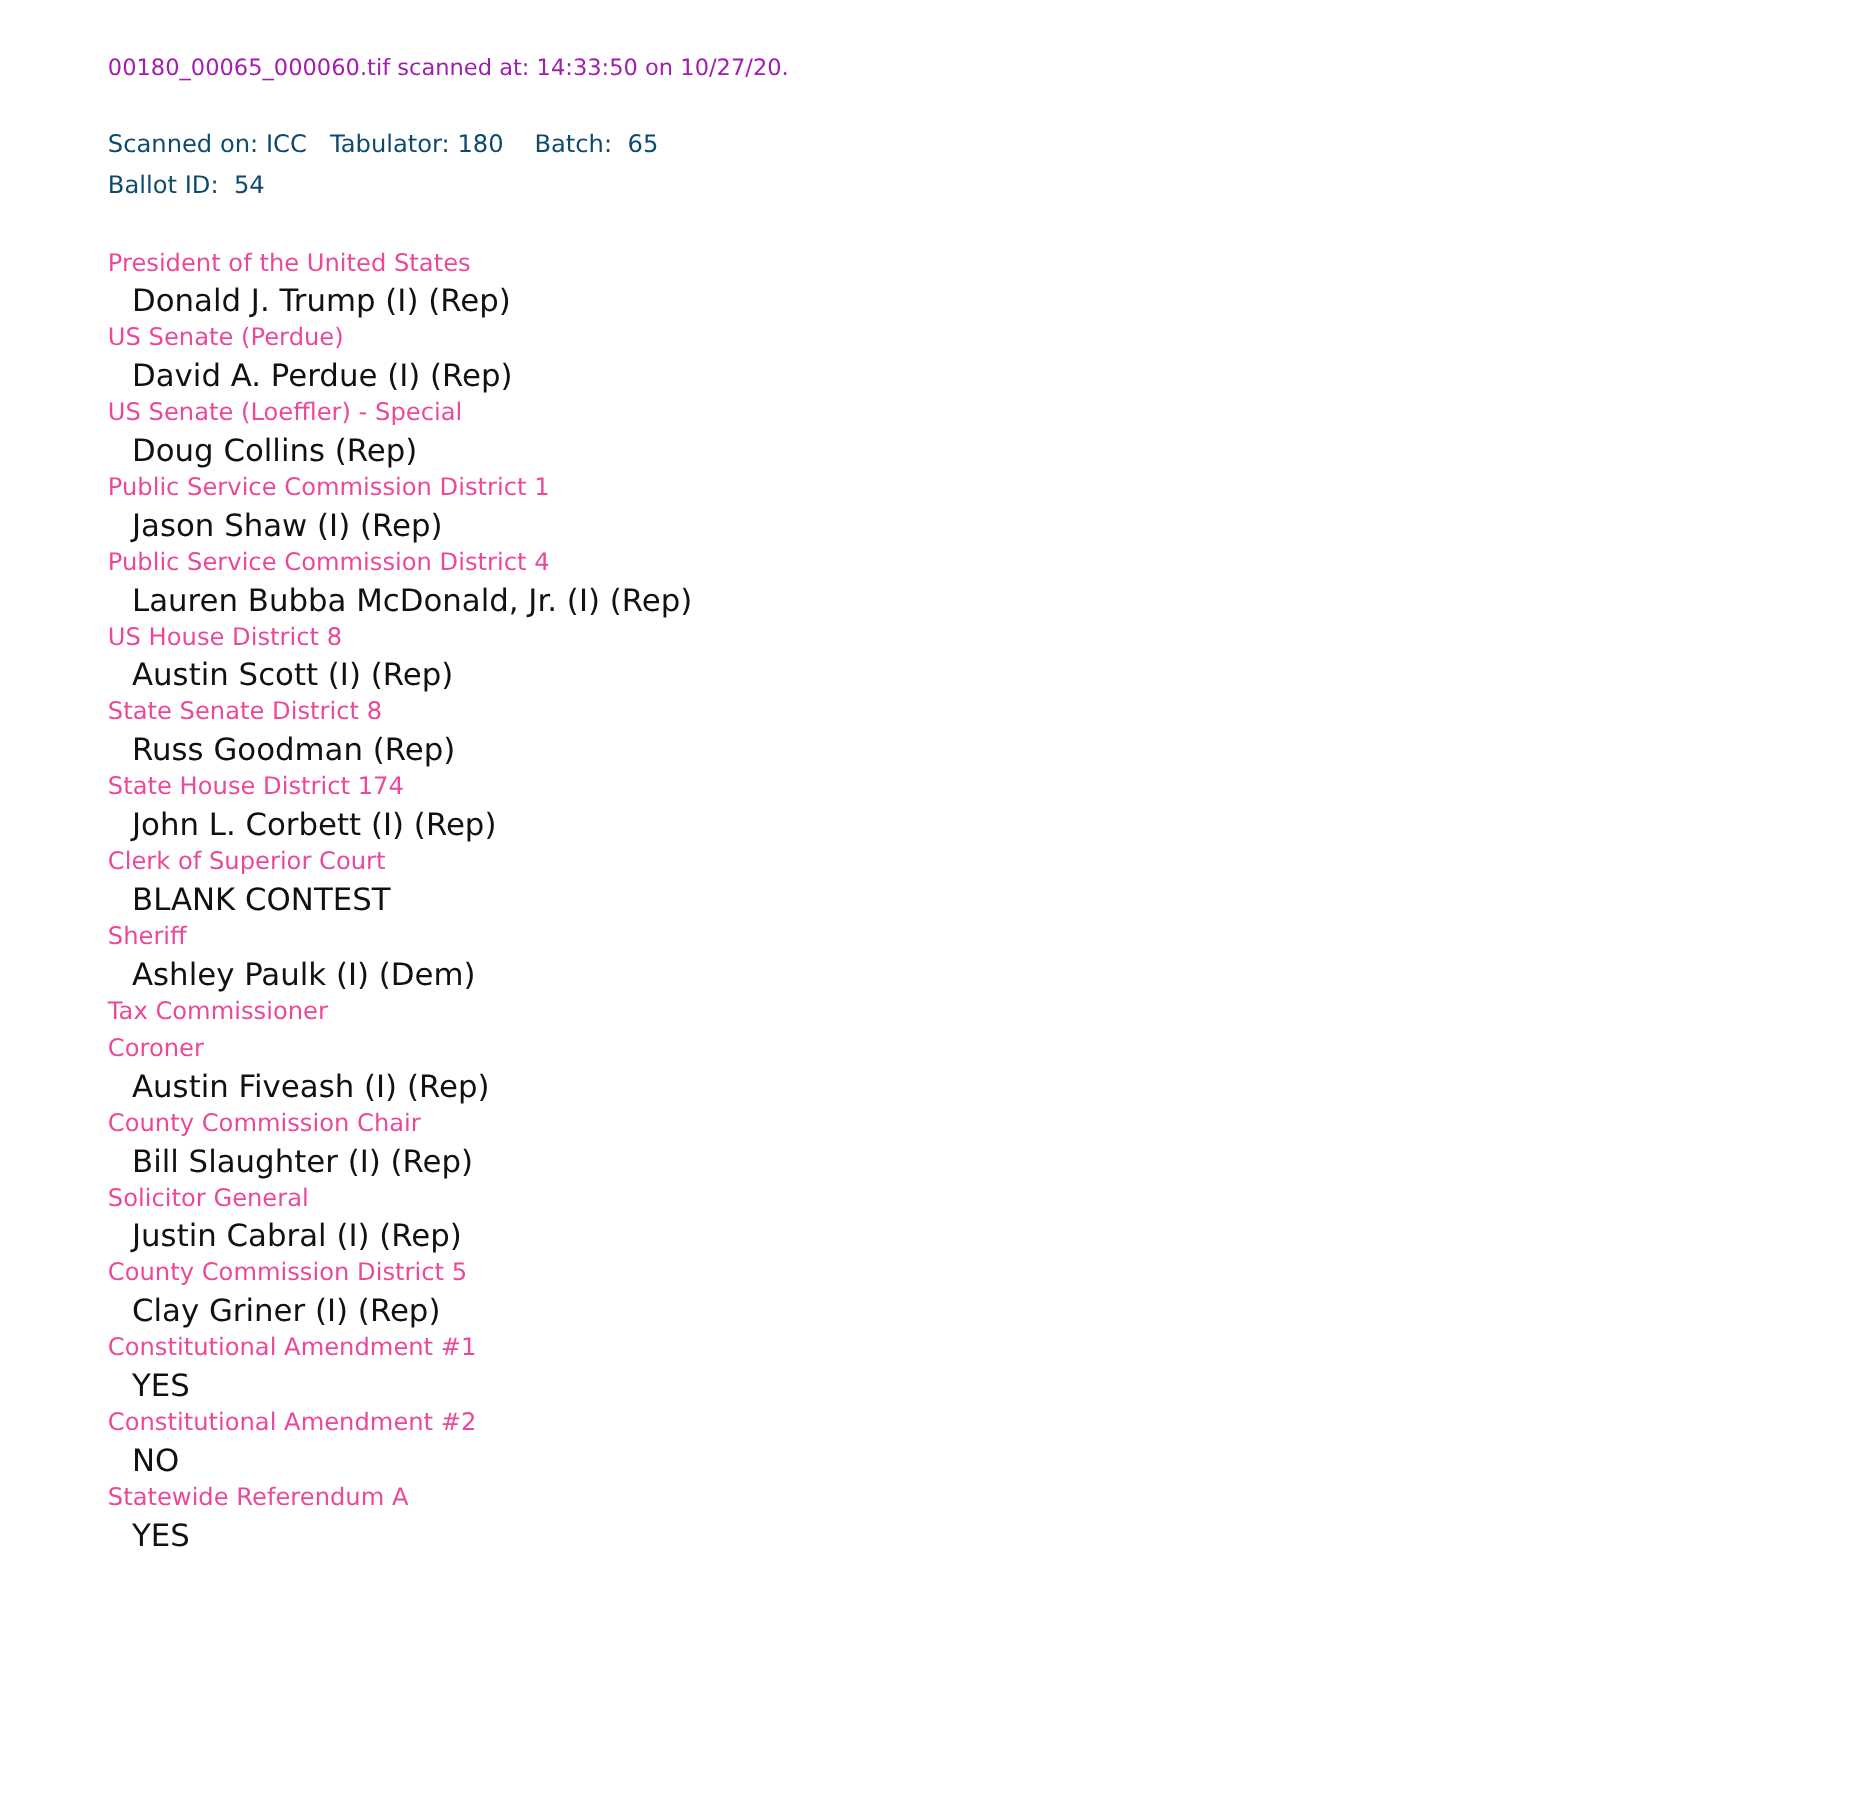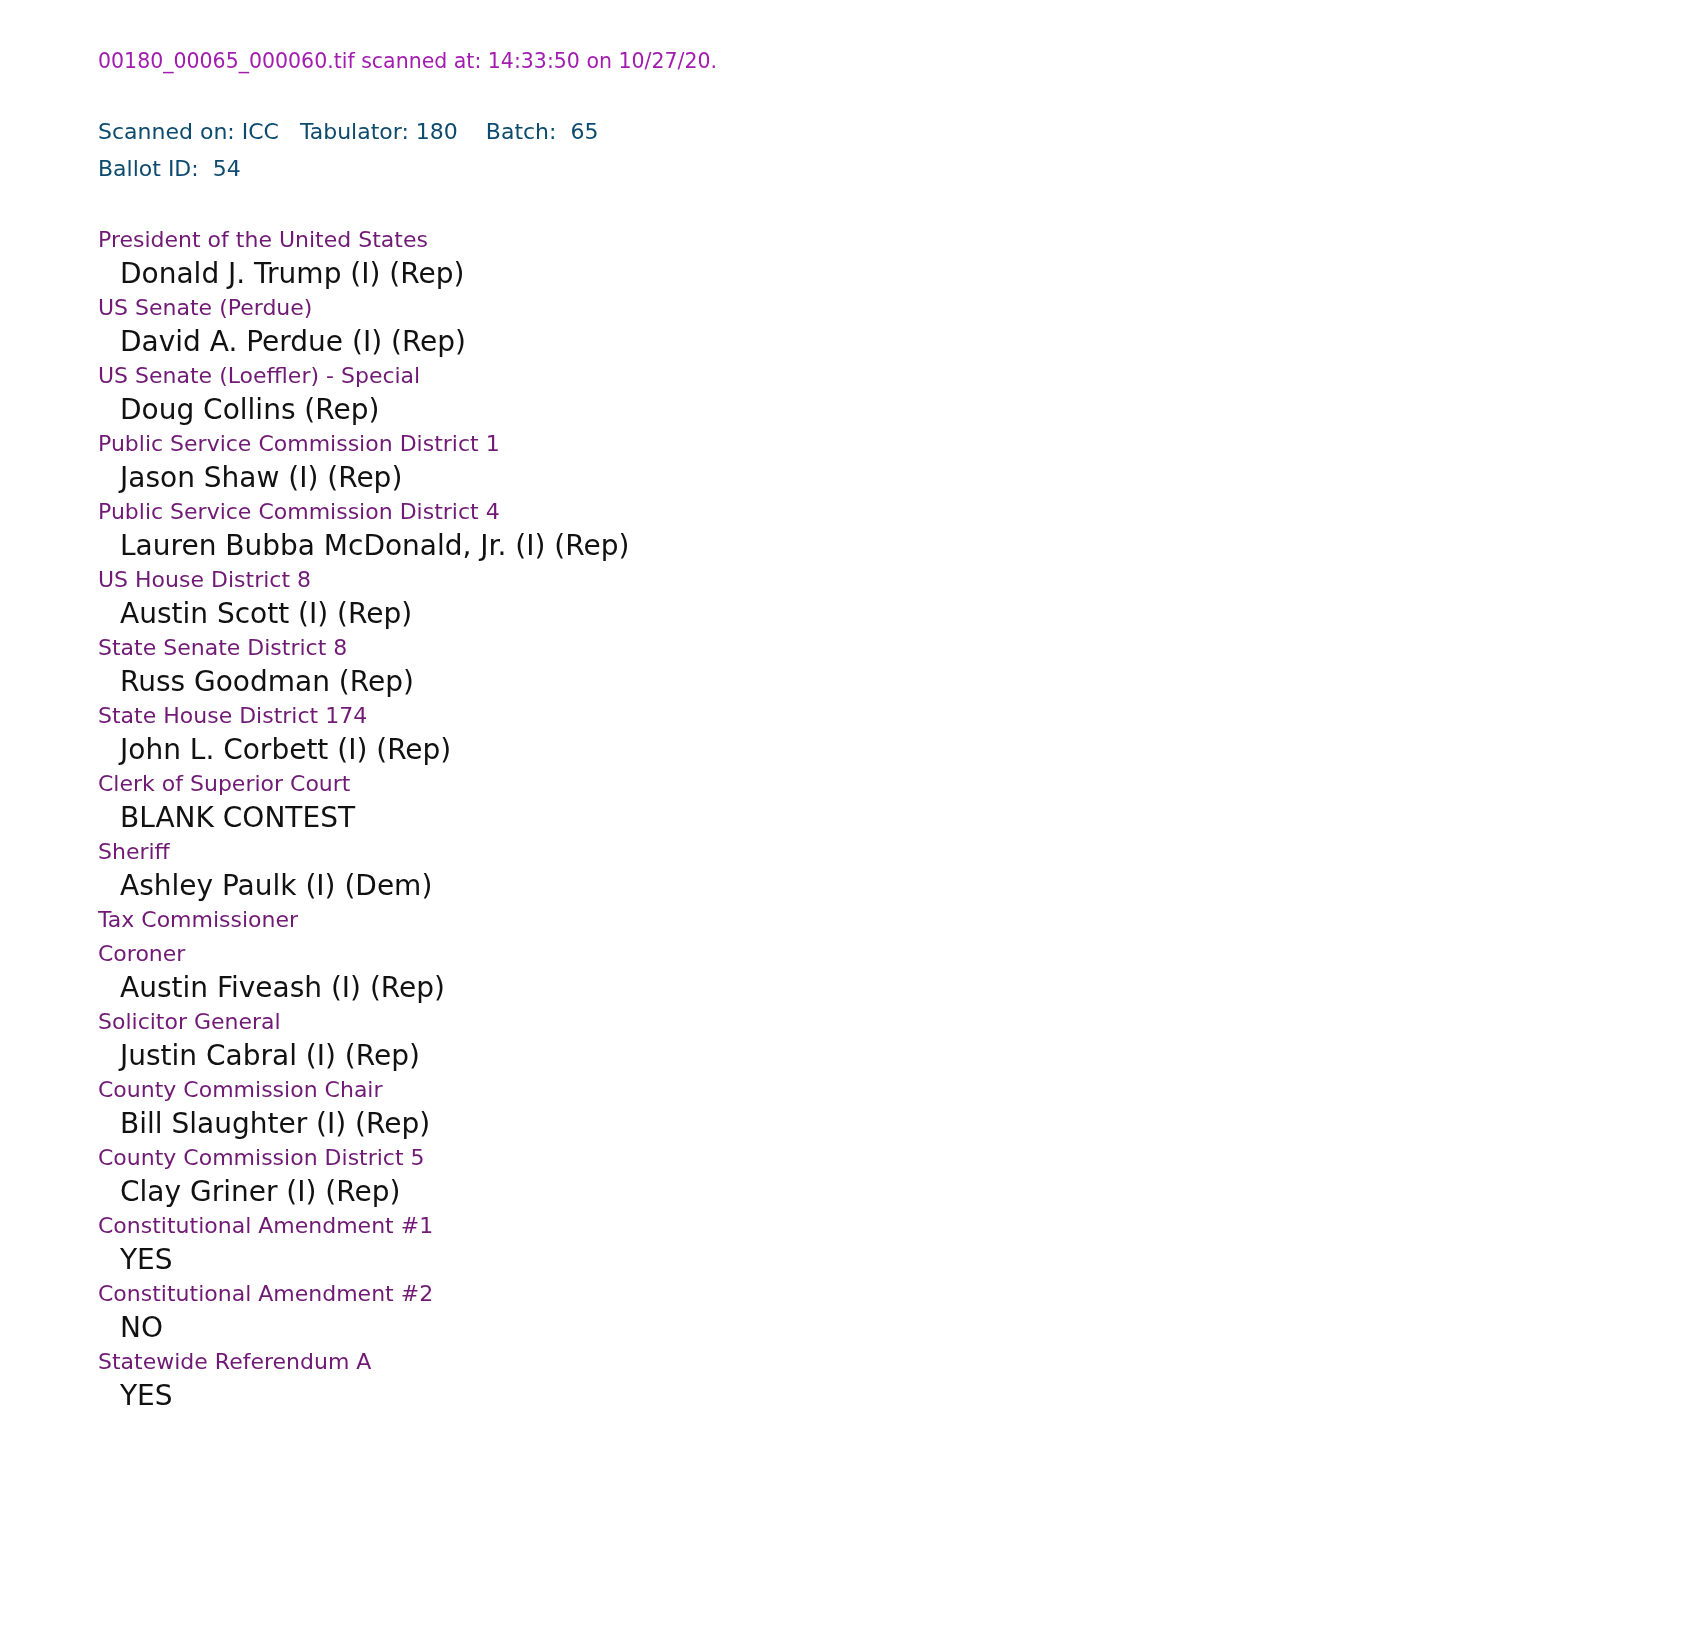--- a/index.html
+++ b/index.html
@@ -42,21 +42,21 @@
     line-height: 37px;
     color: #0c4a6e;
     white-space: pre;
   }
   .contest-list {
     margin-top: 0;
   }
   .contest-title {
     font-size: 22px;
     line-height: 34px;
-    color: #701a75;
+    color: #ec4899;
     white-space: pre;
   }
   .contest-choice {
     font-size: 28px;
     line-height: 34px;
     color: #111111;
     white-space: pre;
     padding-left: 22px;
   }
 </style>
@@ -119,26 +119,26 @@
         <div class="contest-choice">Ashley Paulk (I) (Dem)</div>
       </div>
       <div>
         <div class="contest-title">Tax Commissioner</div>
       </div>
       <div>
         <div class="contest-title">Coroner</div>
         <div class="contest-choice">Austin Fiveash (I) (Rep)</div>
       </div>
       <div>
+        <div class="contest-title">County Commission Chair</div>
+        <div class="contest-choice">Bill Slaughter (I) (Rep)</div>
+      </div>
+      <div>
         <div class="contest-title">Solicitor General</div>
         <div class="contest-choice">Justin Cabral (I) (Rep)</div>
-      </div>
-      <div>
-        <div class="contest-title">County Commission Chair</div>
-        <div class="contest-choice">Bill Slaughter (I) (Rep)</div>
       </div>
       <div>
         <div class="contest-title">County Commission District 5</div>
         <div class="contest-choice">Clay Griner (I) (Rep)</div>
       </div>
       <div>
         <div class="contest-title">Constitutional Amendment #1</div>
         <div class="contest-choice">YES</div>
       </div>
       <div>

